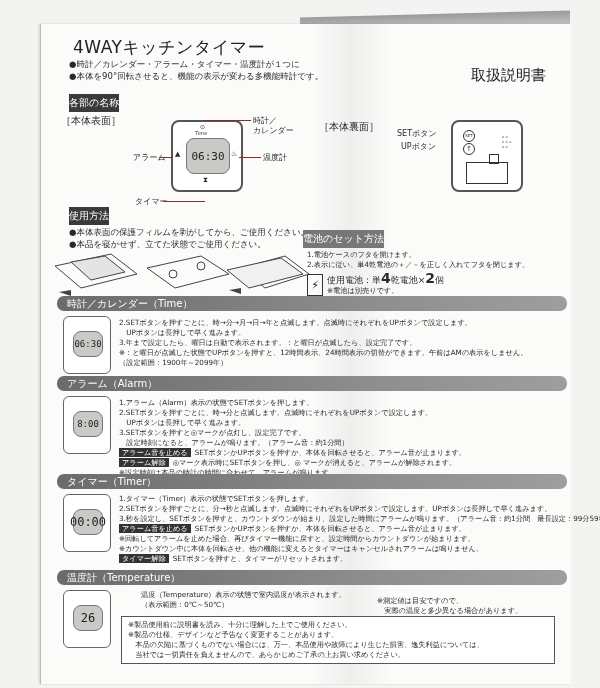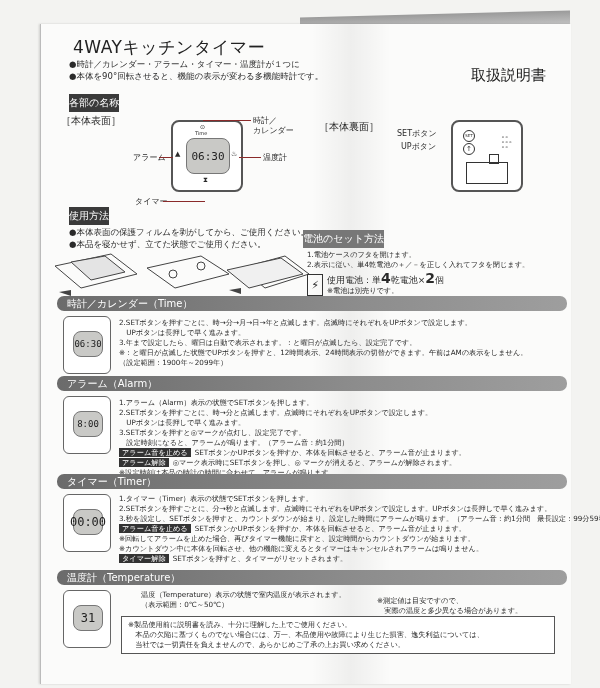--- a/index.html
+++ b/index.html
@@ -144,28 +144,29 @@
     <div>2.SETボタンを押すごとに、分→秒と点滅します。点滅時にそれぞれをUPボタンで設定します。UPボタンは長押しで早く進みます。</div>
     <div>3.秒を設定し、SETボタンを押すと、カウントダウンが始まり、設定した時間にアラームが鳴ります。（アラーム音：約1分間　最長設定：99分59秒）</div>
     <div><span class="tag">アラーム音を止める</span><span>SETボタンかUPボタンを押すか、本体を回転させると、アラーム音が止まります。</span></div>
     <div>※回転してアラームを止めた場合、再びタイマー機能に戻すと、設定時間からカウントダウンが始まります。</div>
     <div>※カウントダウン中に本体を回転させ、他の機能に変えるとタイマーはキャンセルされアラームは鳴りません。</div>
     <div><span class="tag">タイマー解除</span><span>SETボタンを押すと、タイマーがリセットされます。</span></div>
   </div>
 
   <div class="abs band" style="top:546px;">温度計（Temperature）</div>
   <div class="abs thumb" style="left:22px;top:566px;">
-    <div class="screen abs" style="font-size:12px;">31</div>
+    <div class="screen abs" style="font-size:12px;">26</div>
   </div>
   <div class="abs steps" style="left:68px;top:566px;margin-left:32px;">
     <div>温度（Temperature）表示の状態で室内温度が表示されます。</div>
     <div>（表示範囲：0℃～50℃）</div>
   </div>
   <div class="abs steps" style="left:336px;top:572px;">
     <div>※測定値は目安ですので、</div>
     <div>　実際の温度と多少異なる場合があります。</div>
   </div>
   <div class="abs notebox" style="left:80px;top:592px;width:420px;">
     <div>※製品使用前に説明書を読み、十分に理解した上でご使用ください。</div>
+    <div>※製品の仕様、デザインなど予告なく変更することがあります。</div>
     <div>　本品の欠陥に基づくものでない場合には、万一、本品使用や故障により生じた損害、逸失利益については、</div>
     <div>　当社では一切責任を負えませんので、あらかじめご了承の上お買い求めください。</div>
   </div>
 </div>
 
 </body></html>

